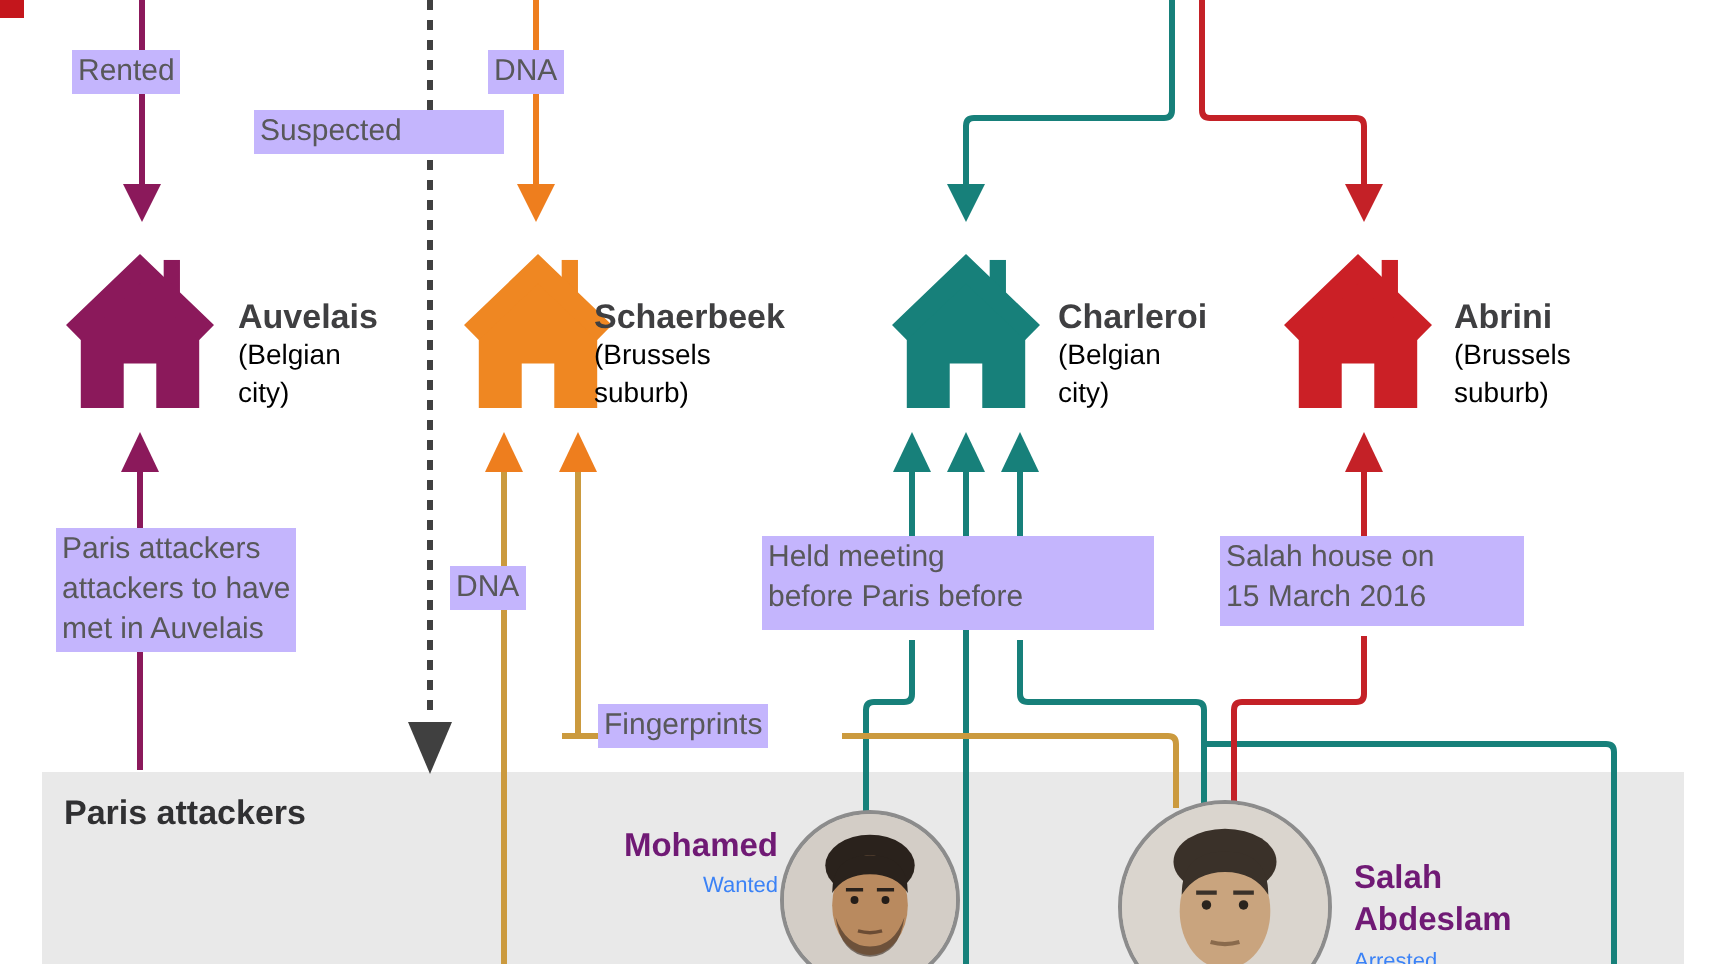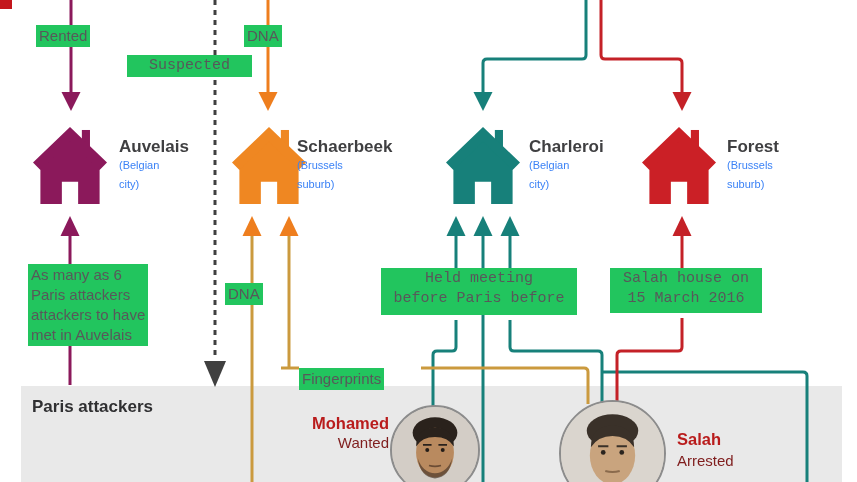--- a/index.html
+++ b/index.html
@@ -1,30 +1,30 @@
 <!DOCTYPE html>
 <html><head>
 <meta charset="utf-8">
 <style>
   html,body{margin:0;padding:0;background:#fff;}
   .stage{position:relative;width:857px;height:482px;overflow:hidden;background:#ffffff;
          font-family:"Liberation Sans",sans-serif;}
   .abs{position:absolute;}
   .wires{position:absolute;left:0;top:0;}
   .section-box{position:absolute;left:21px;top:386px;width:821px;height:96px;}
-  .lbl{position:absolute;font-size:15px;color:#58585A;background:#22c55e;line-height:20px;
+  .lbl{position:absolute;font-size:15px;color:#58585A;background:#c4b5fd;line-height:20px;
        white-space:nowrap;padding:1px 3px;}
-  .lbl.center{text-align:center;white-space:normal;font-family:Liberation Mono, monospace;}
+  .lbl.center{text-align:left;white-space:normal;}
   .house-label{position:absolute;line-height:19px;white-space:nowrap;}
-  .house-label .hname{font-size:17px;font-weight:bold;color:#3F3F41;}
-  .house-label .hsub{font-size:11px;color:#3b82f6;}
+  .house-label .hname{font-size:17px;font-weight:bold;color:#3F3F41;margin-top:12px;}
+  .house-label .hsub{font-size:14px;color:#000000;}
   .section-title{position:absolute;left:32px;top:397px;font-size:17px;font-weight:bold;color:#303032;}
   .person{position:absolute;line-height:20px;}
-  .person .pname{font-size:16.5px;font-weight:bold;color:#b91c1c;}
-  .person .pstatus{font-size:15px;color:#7f1d1d;}
+  .person .pname{font-size:16.5px;font-weight:bold;color:#701a75;}
+  .person .pstatus{font-size:11px;color:#3b82f6;}
   .photo{position:absolute;border-radius:50%;border:2px solid #8C8C8C;overflow:hidden;background:#D7D2CB;}
   .photo svg{display:block;width:100%;height:100%;}
   .crop-bar{position:absolute;left:0;top:0;width:12px;height:9px;}
 </style>
 </head>
 <body>
 
 <div class="stage">
 
   <div class="section-box" style="background-color: rgb(233, 233, 233);"></div>
@@ -126,46 +126,45 @@
     <div class="hname">Schaerbeek</div>
     <div class="hsub">(Brussels</div>
     <div class="hsub">suburb)</div>
   </div>
   <div class="house-label" style="left:529px;top:137px">
     <div class="hname">Charleroi</div>
     <div class="hsub">(Belgian</div>
     <div class="hsub">city)</div>
   </div>
   <div class="house-label" style="left:727px;top:137px">
-    <div class="hname">Forest</div>
+    <div class="hname">Abrini</div>
     <div class="hsub">(Brussels</div>
     <div class="hsub">suburb)</div>
   </div>
 
   <div class="lbl" style="left:36px;top:25px">Rented</div>
   <div class="lbl" style="left:244px;top:25px">DNA</div>
   <div class="lbl center" style="left:127px;top:55px;width:119px">
     <div>Suspected</div>
   </div>
   <div class="lbl" style="left:28px;top:264px">
-    <div>As many as 6</div>
     <div>Paris attackers</div>
     <div>attackers to have</div>
     <div>met in Auvelais</div>
   </div>
   <div class="lbl" style="left:225px;top:283px">DNA</div>
   <div class="lbl center" style="left:381px;top:268px;width:190px;padding-bottom:6px">
     <div>Held meeting</div>
     <div>before Paris before</div>
   </div>
   <div class="lbl center" style="left:610px;top:268px;width:146px;padding-bottom:4px">
     <div>Salah house on</div>
     <div>15 March 2016</div>
   </div>
-  <div class="lbl" style="left:299px;top:368px">Fingerprints</div>
+  <div class="lbl" style="left:299px;top:352px">Fingerprints</div>
 
   <div class="section-title">Paris attackers</div>
 
   <div class="person" style="left:269px;top:413px;width:120px;text-align:right">
     <div class="pname">Mohamed</div>
     <div class="pstatus">Wanted</div>
   </div>
   <div class="photo" style="left:390px;top:405px;width:86px;height:86px">
     <svg viewBox="0 0 100 100">
       <rect x="0" y="0" width="100" height="100" fill="#D3CDC6"></rect>
@@ -189,16 +188,17 @@
       <path d="M29 44 Q29 23 50 23 Q71 23 71 44 Q64 33 50 33 Q36 33 29 44" fill="#3A3129"></path>
       <circle cx="41" cy="49" r="2.3" fill="#2A241E"></circle>
       <circle cx="59" cy="49" r="2.3" fill="#2A241E"></circle>
       <path d="M36 43 H46 M54 43 H64" stroke="#3A3129" stroke-width="2" fill="none"></path>
       <path d="M43 67 Q50 69 57 67" stroke="#8A6A4C" stroke-width="2" fill="none"></path>
       <path d="M5 100 Q50 87 95 100 Z" fill="#77716A"></path>
     </svg>
   </div>
   <div class="person" style="left:677px;top:429px;line-height:21px">
     <div class="pname">Salah</div>
+    <div class="pname">Abdeslam</div>
     <div class="pstatus">Arrested</div>
   </div>
 
 </div>
 
 </body></html>

